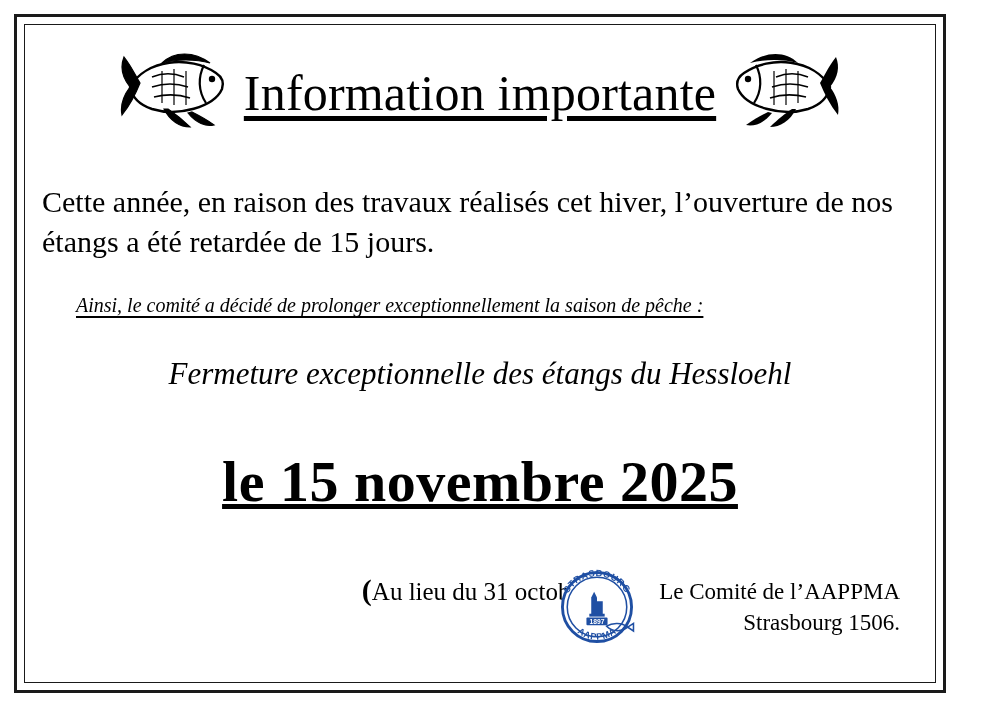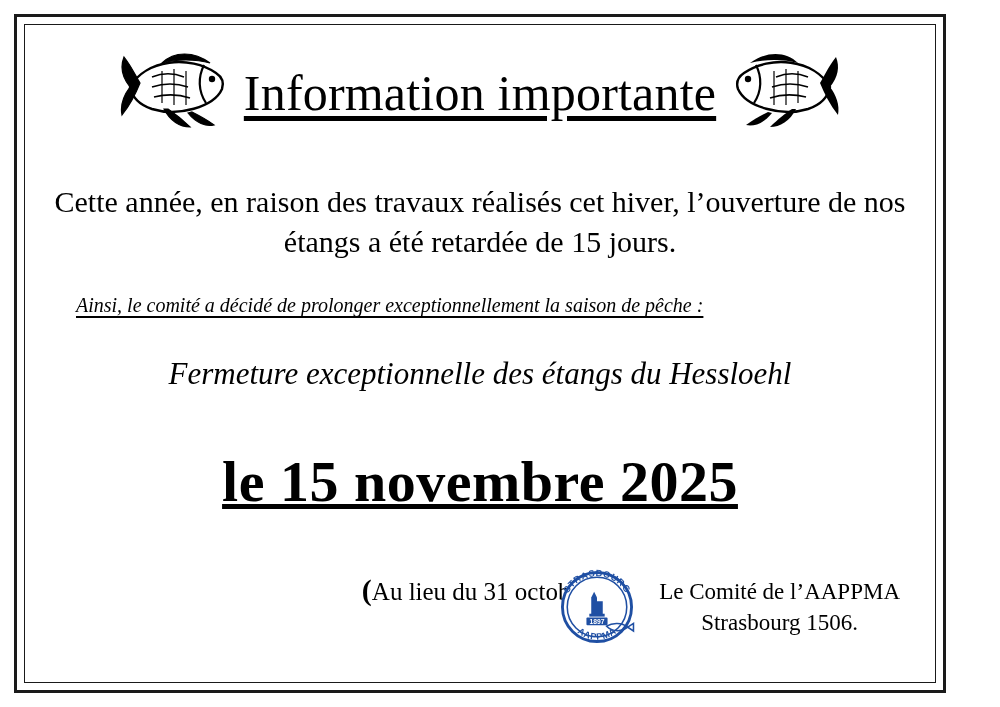--- a/index.html
+++ b/index.html
@@ -75,21 +75,21 @@
     font-weight: 400;
     text-decoration: underline;
     text-underline-offset: 6px;
     letter-spacing: 0.2px;
     white-space: nowrap;
   }
 
   
   .para-intro {
     margin-top: 30px;
-    text-align: center;
+    text-align: left;
     font-size: 30px;
     line-height: 1.33;
     padding: 0 6px;
   }
 
   .para-italic {
     margin-top: 28px;
     font-size: 20px;
     font-style: italic;
     line-height: 1.35;
@@ -137,21 +137,21 @@
     align-items: center;
     gap: 14px;
   }
   .logo {
     width: 96px;
     height: 96px;
     flex: 0 0 auto;
   }
   .logo svg { display: block; }
   .signature {
-    text-align: center;
+    text-align: right;
     font-size: 23px;
     line-height: 1.35;
   }
 </style>
 </head>
 <body>
 
 <div id="poster">
   <div class="frame-outer"></div>
   <div class="frame-inner"></div>

